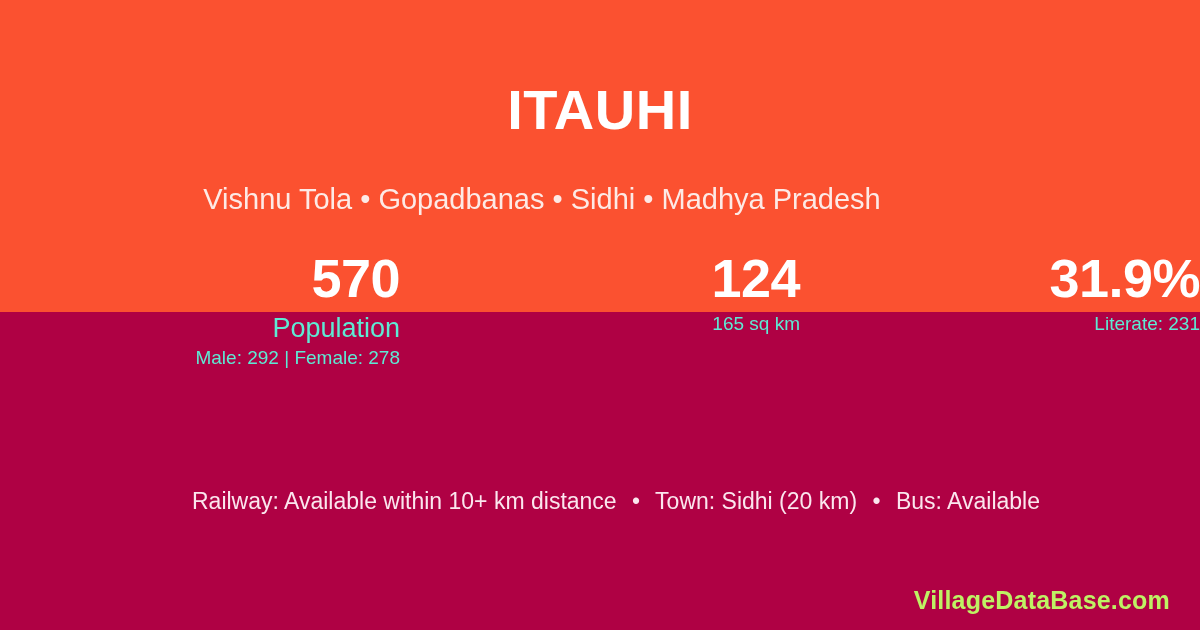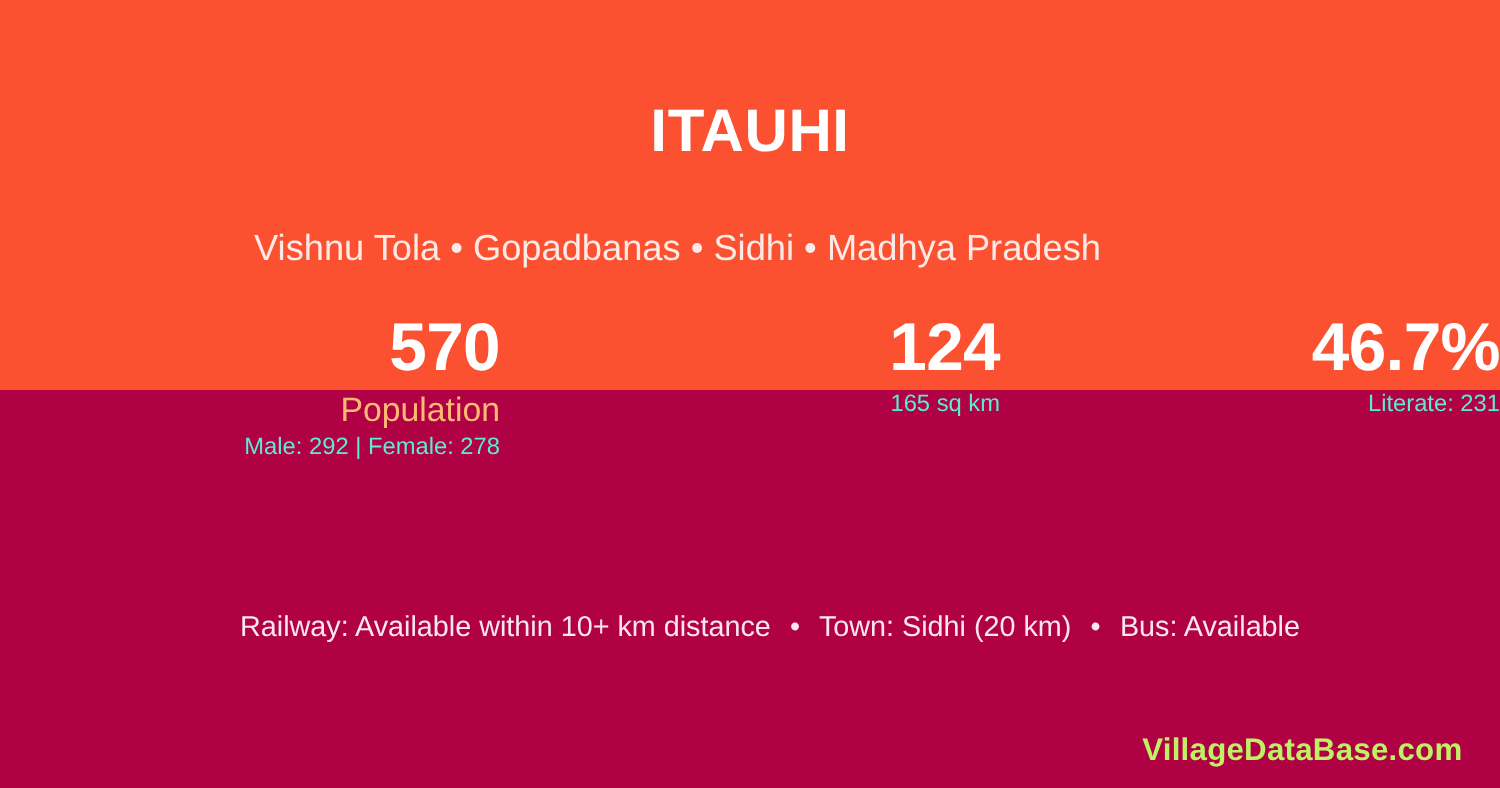--- a/index.html
+++ b/index.html
@@ -28,21 +28,21 @@
     width: 1200px;
     height: 312px;
     background: #fb5130;
   }
   .village-title {
     position: absolute;
     left: 0;
     top: 82px;
     width: 1200px;
     text-align: center;
-    font-size: 48px;
+    font-size: 56px;
     font-weight: bold;
     line-height: 1;
     color: #ffffff;
     letter-spacing: 0.5px;
   }
   .village-subtitle {
     position: absolute;
     left: 0;
     top: 182px;
     width: 1084px;
@@ -69,21 +69,21 @@
     font-size: 54px;
     font-weight: bold;
     line-height: 66px;
     color: #ffffff;
     letter-spacing: -0.5px;
   }
   .stat-label {
     font-size: 27px;
     font-weight: normal;
     line-height: 34px;
-    color: #fdba74;
+    color: #5eead4;
   }
   .stat-detail {
     font-size: 19px;
     font-weight: normal;
     line-height: 26px;
     color: #5eead4;
   }
   
   .infra-line {
     position: absolute;
@@ -131,21 +131,21 @@
       <div class="stat-label">Population</div>
       <div class="stat-detail">Male: 292 | Female: 278</div>
     </div>
 
     <div class="stat-col">
       <div class="stat-value">124</div>
       <div class="stat-detail">165 sq km</div>
     </div>
 
     <div class="stat-col">
-      <div class="stat-value">46.7%</div>
+      <div class="stat-value">31.9%</div>
       <div class="stat-detail">Literate: 231</div>
     </div>
 
   </div>
 
   <div class="infra-line">
     <span>Railway: Available within 10+ km distance</span>
     <span class="infra-sep">•</span>
     <span>Town: Sidhi (20 km)</span>
     <span class="infra-sep">•</span>

